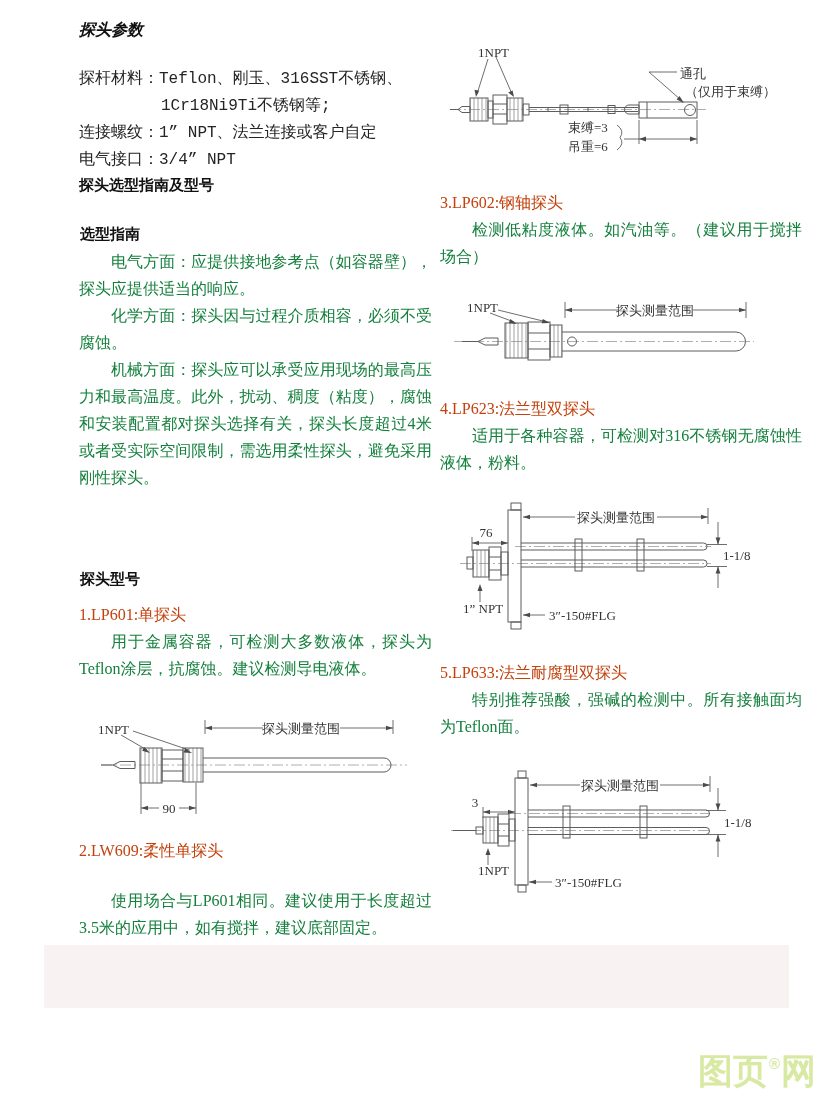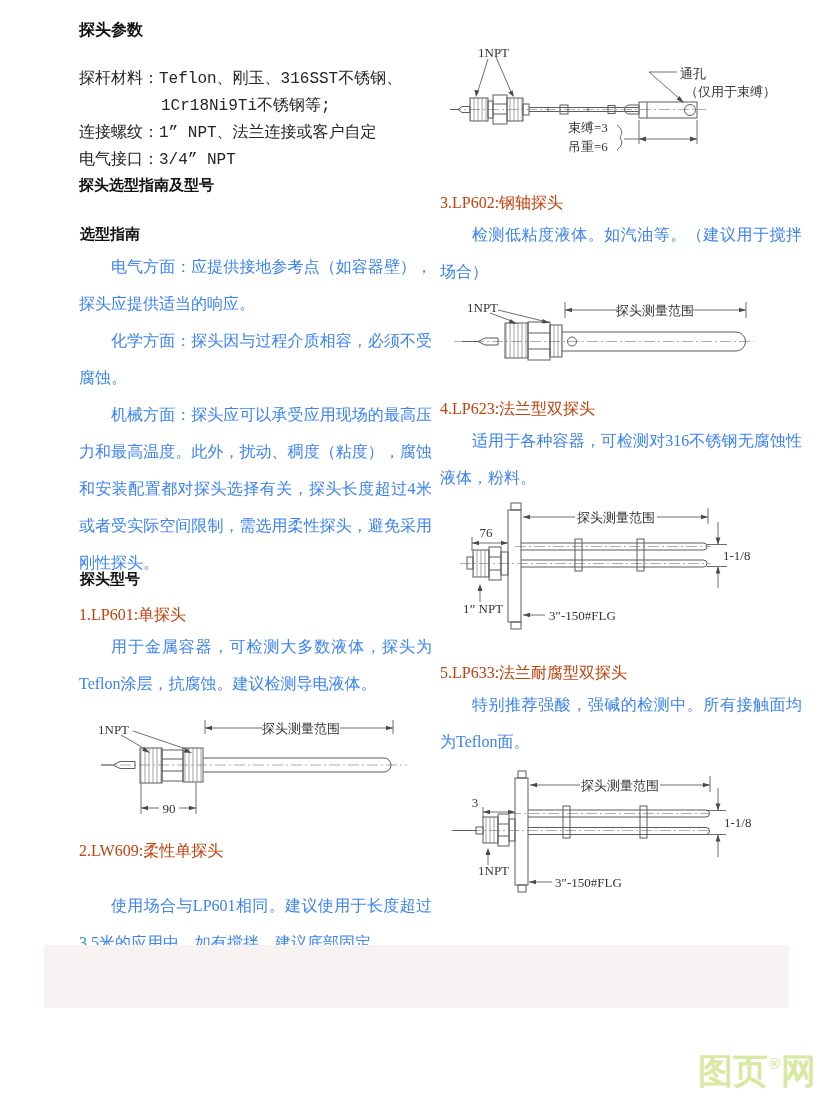--- a/index.html
+++ b/index.html
@@ -1,41 +1,41 @@
 <!DOCTYPE html>
 <html><head>
 <meta charset="utf-8">
 <style>
   html,body { margin:0; padding:0; background:#ffffff; }
   .page { position:relative; width:827px; height:1119px; background:#ffffff; overflow:hidden;
           font-family:"Liberation Serif","DejaVu Serif",serif; color:#222222; }
   .abs { position:absolute; }
   .hd  { font-family:"Liberation Sans","DejaVu Sans",sans-serif; font-weight:700; color:#111111; }
-  .body-text { font-size:16px; line-height:37px; text-align:justify; color:#3b82f6; }
+  .body-text { font-size:16px; line-height:27px; text-align:justify; color:#15803d; }
   .params div { font-size:16px; line-height:27px; white-space:nowrap; color:#242424; }
   .hang { padding-left:82px; }
   .para { text-indent:2em; margin:0; }
   .mtitle { font-size:16px; line-height:26px; color:#c2410c; }
   svg text { font-family:"Liberation Serif","DejaVu Serif",serif; font-size:13px; fill:#333333; }
   svg .ln { stroke:#5d5d5d; stroke-width:1; fill:none; }
   svg .thr { stroke:#5d5d5d; stroke-width:1; }
   svg .cl { stroke:#999999; stroke-width:0.8; fill:none; stroke-dasharray:11 3 2 3; }
   svg .ah { fill:#4a4a4a; stroke:none; }
   svg .dim { stroke:#5d5d5d; stroke-width:0.9; fill:none; }
   .footer-band { left:44px; top:945px; width:745px; height:63px; background:#f8f2f2; }
   .watermark { left:698px; top:1053px; font-family:"Liberation Sans","DejaVu Sans",sans-serif;
                font-weight:700; color:#d8e9a3; font-size:35px; line-height:1; white-space:nowrap;text-align:center; }
   .watermark sup { font-size:15px; vertical-align:14px; margin:0 1px; }
 </style>
 </head>
 <body>
 
 <div class="page">
 
-  <div class="abs hd" style="left:79px; top:20px; font-size:16px;">探头参数</div>
+  <div class="abs hd" style="left:79px; top:20px; font-size:16px;font-style:italic;">探头参数</div>
 
   <div class="abs params" style="left:79px; top:66px; width:360px;font-family:Liberation Mono, monospace;">
     <div>探杆材料：Teflon、刚玉、316SST不锈钢、</div>
     <div class="hang">1Cr18Ni9Ti不锈钢等;</div>
     <div>连接螺纹：1” NPT、法兰连接或客户自定</div>
     <div>电气接口：3/4” NPT</div>
   </div>
 
   <div class="abs hd" style="left:79px; top:176px; font-size:15px;text-align:center;">探头选型指南及型号</div>
 

